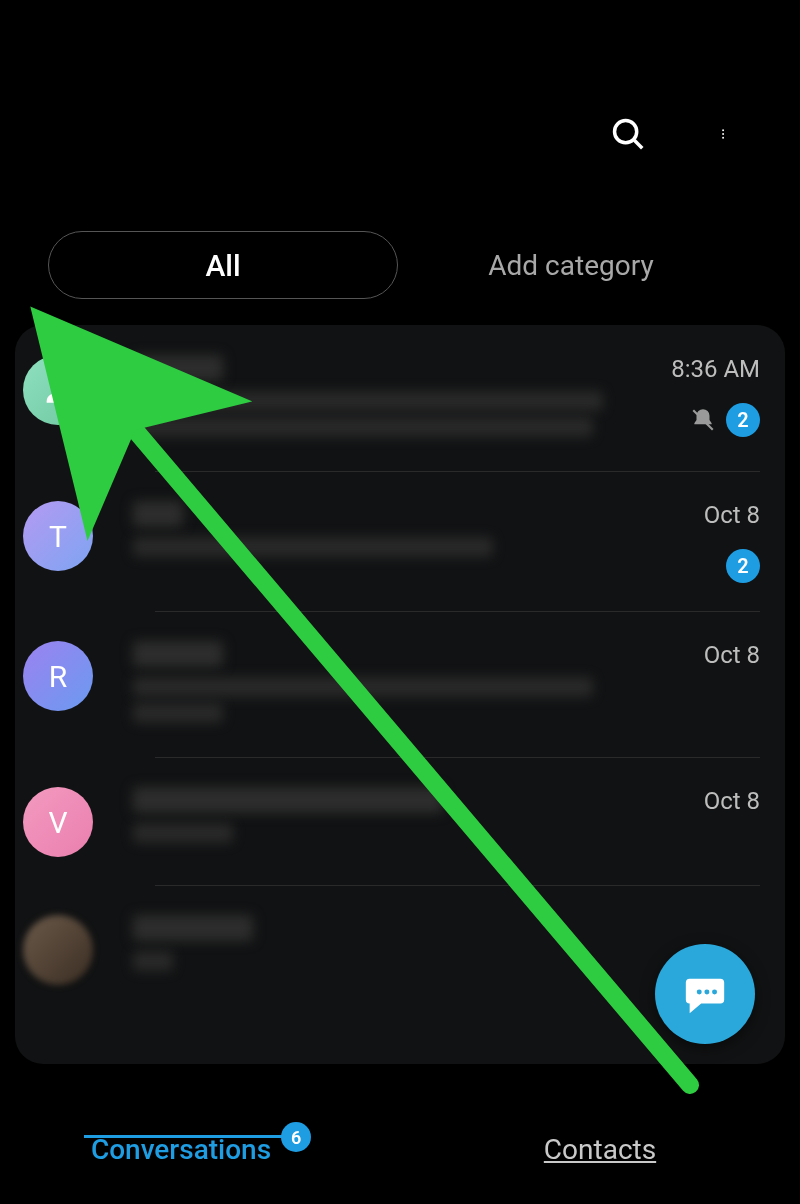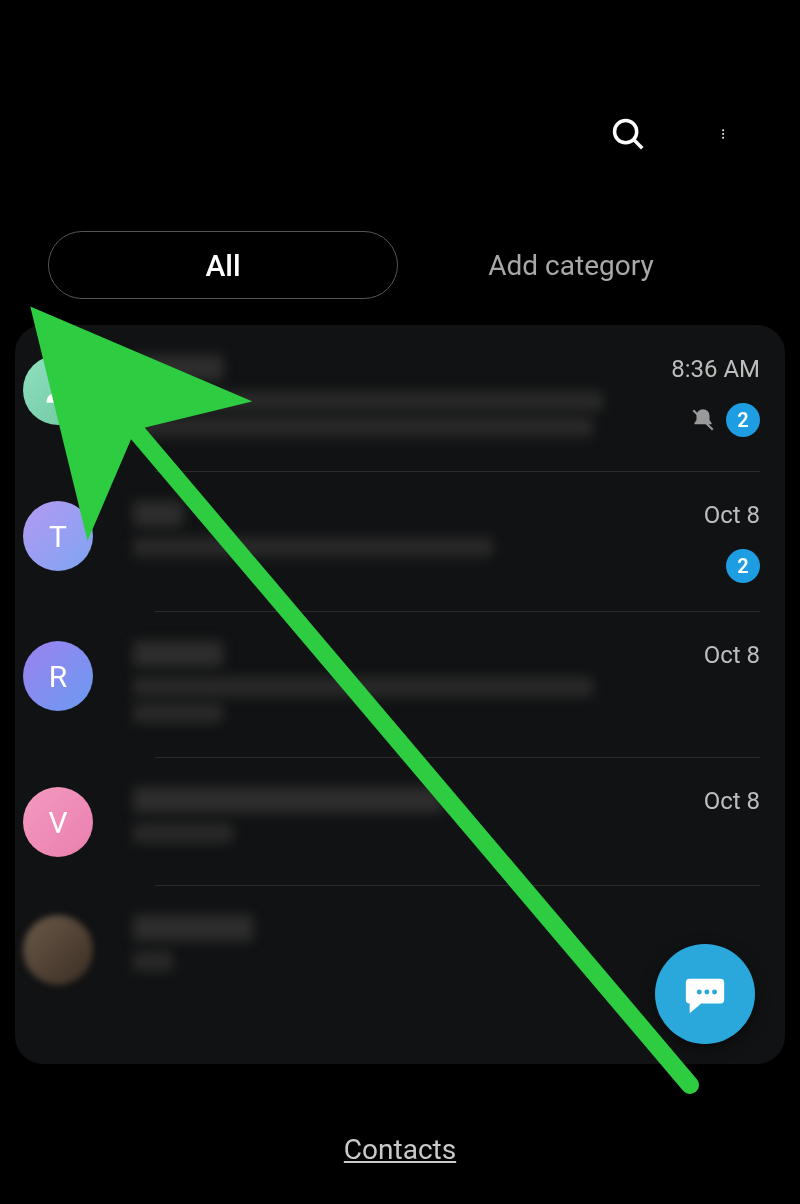--- a/index.html
+++ b/index.html
@@ -146,20 +146,25 @@
 <div class="fab">
   <svg viewBox="0 0 24 24" fill="#fff">
     <path d="M4 4h16a2 2 0 012 2v9a2 2 0 01-2 2H10l-6 5v-5a2 2 0 01-2-2V6a2 2 0 012-2z"></path>
     <circle cx="9" cy="11" r="1.3" fill="#2aa8db"></circle>
     <circle cx="13" cy="11" r="1.3" fill="#2aa8db"></circle>
     <circle cx="17" cy="11" r="1.3" fill="#2aa8db"></circle>
   </svg>
 </div>
 
 <div class="bottom-nav">
+  <div class="bn-item bn-active">
+    <span>Conversations</span>
+    <span class="bn-badge">6</span>
+    <div class="bn-underline"></div>
+  </div>
   <div class="bn-item bn-inactive">
     <span>Contacts</span>
   </div>
 </div>
 
 <svg class="arrow-overlay" viewBox="0 0 800 1204">
   <defs>
     <marker id="ah" markerWidth="12" markerHeight="12" refX="3" refY="6" orient="auto">
       <path d="M0,0 L12,6 L0,12 L3,6 z" fill="#2ecc40"></path>
     </marker>

